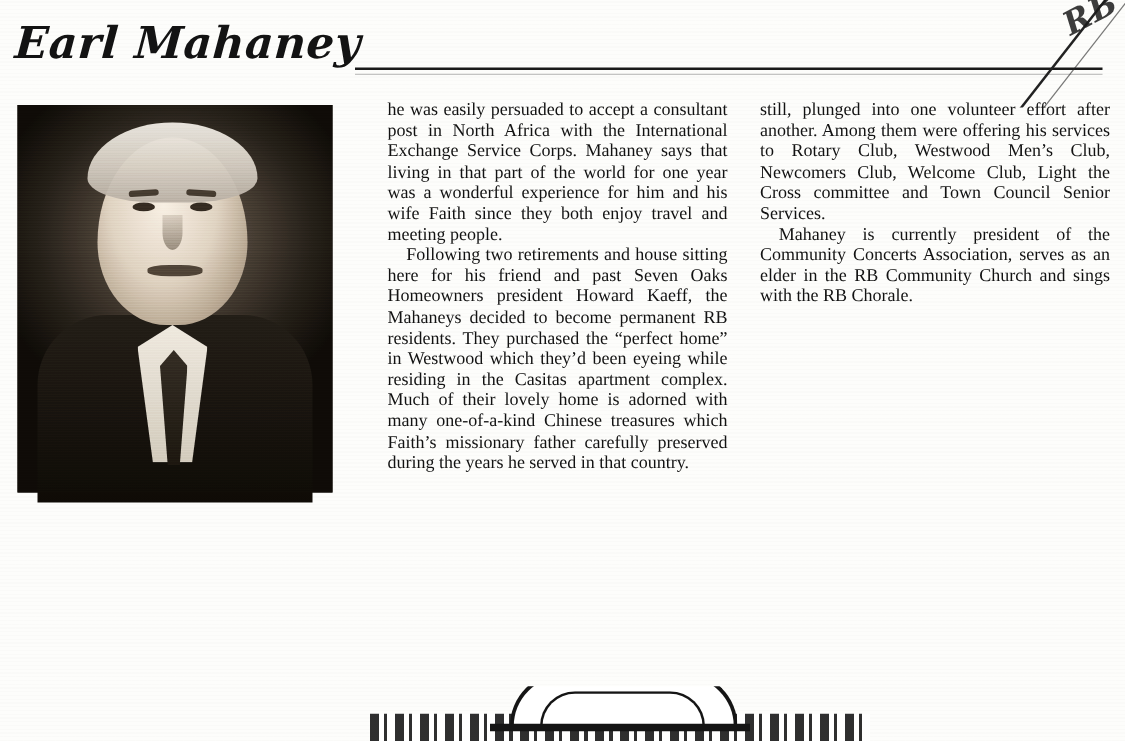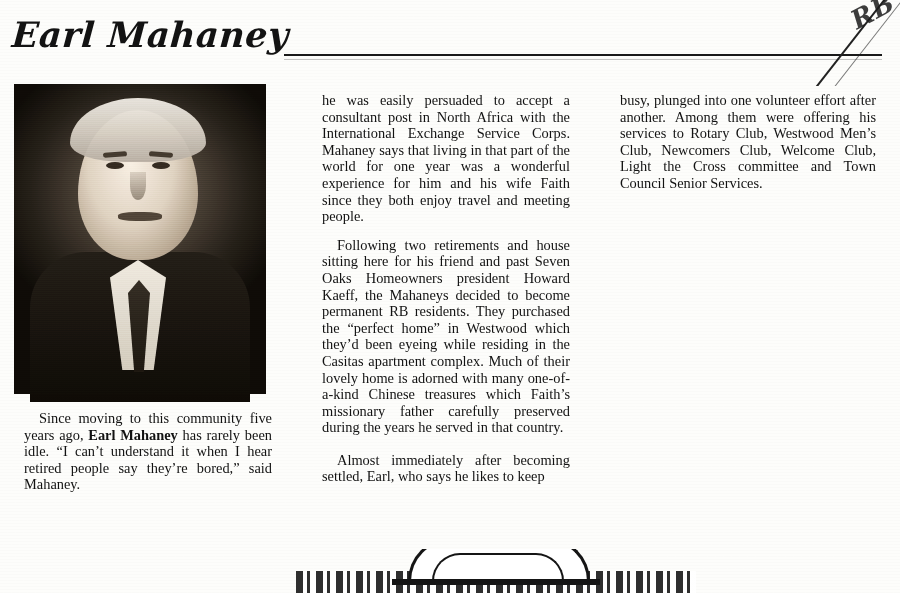--- a/index.html
+++ b/index.html
@@ -70,21 +70,21 @@
   }
   .col{
     position:absolute;top:0;
     font-size:14.4px;
     line-height:16.6px;
     text-align:justify;
     text-justify:inter-word;
     color:#121212;
     font-family:"Liberation Serif", serif;
   }
-  .col p{margin:12px;text-indent:15px;}
+  .col p{margin:0;text-indent:15px;}
   .col p.noindent{text-indent:0;}
   .col p + p{margin-top:0;}
 
   .col-1{left:0;width:272px;}
   .col-2{left:298px;width:272px;}
   .col-3{left:596px;width:280px;}
 
   
   .photo-wrap{
     position:absolute;left:14px;top:84px;width:252px;height:310px;
@@ -208,31 +208,30 @@
       <div class="ph-eye r"></div>
       <div class="ph-nose"></div>
       <div class="ph-mouth"></div>
       <div class="ph-grain"></div>
     </div>
   </div>
 
   <div class="cols">
 
     <div class="col col-1" style="padding-top:318px;">
-      <p>Since moving to this community five years ago, <span class="bold">Earl Mahaney</span> has rarely been idle. “I can’t understand it when I hear retired people say they’re bored,” said Mahaney.</p>
     </div>
 
     <div class="col col-2">
       <p class="noindent">he was easily persuaded to accept a consultant post in North Africa with the International Exchange Service Corps. Mahaney says that living in that part of the world for one year was a wonderful experience for him and his wife Faith since they both enjoy travel and meeting people.</p>
       <p>Following two retirements and house sitting here for his friend and past Seven Oaks Homeowners president Howard Kaeff, the Mahaneys decided to become permanent RB residents. They purchased the “perfect home” in Westwood which they’d been eyeing while residing in the Casitas apartment complex. Much of their lovely home is adorned with many one-of-a-kind Chinese treasures which Faith’s missionary father carefully preserved during the years he served in that country.</p>
-      <p style="margin-top:16px;">Almost immediately after becoming settled, Earl, who says he likes to keep</p>
     </div>
 
     <div class="col col-3">
-      <p class="noindent">busy, plunged into one volunteer effort after another. Among them were offering his services to Rotary Club, Westwood Men’s Club, Newcomers Club, Welcome Club, Light the Cross committee and Town Council Senior Services.</p>
+      <p class="noindent">still, plunged into one volunteer effort after another. Among them were offering his services to Rotary Club, Westwood Men’s Club, Newcomers Club, Welcome Club, Light the Cross committee and Town Council Senior Services.</p>
+      <p>Mahaney is currently president of the Community Concerts Association, serves as an elder in the RB Community Church and sings with the RB Chorale.</p>
     </div>
 
   </div>
 
   <div class="ornament">
     <div class="orn-band"></div>
     <div class="orn-dome"></div>
     <div class="orn-dome-inner"></div>
     <div class="orn-base"></div>
 

